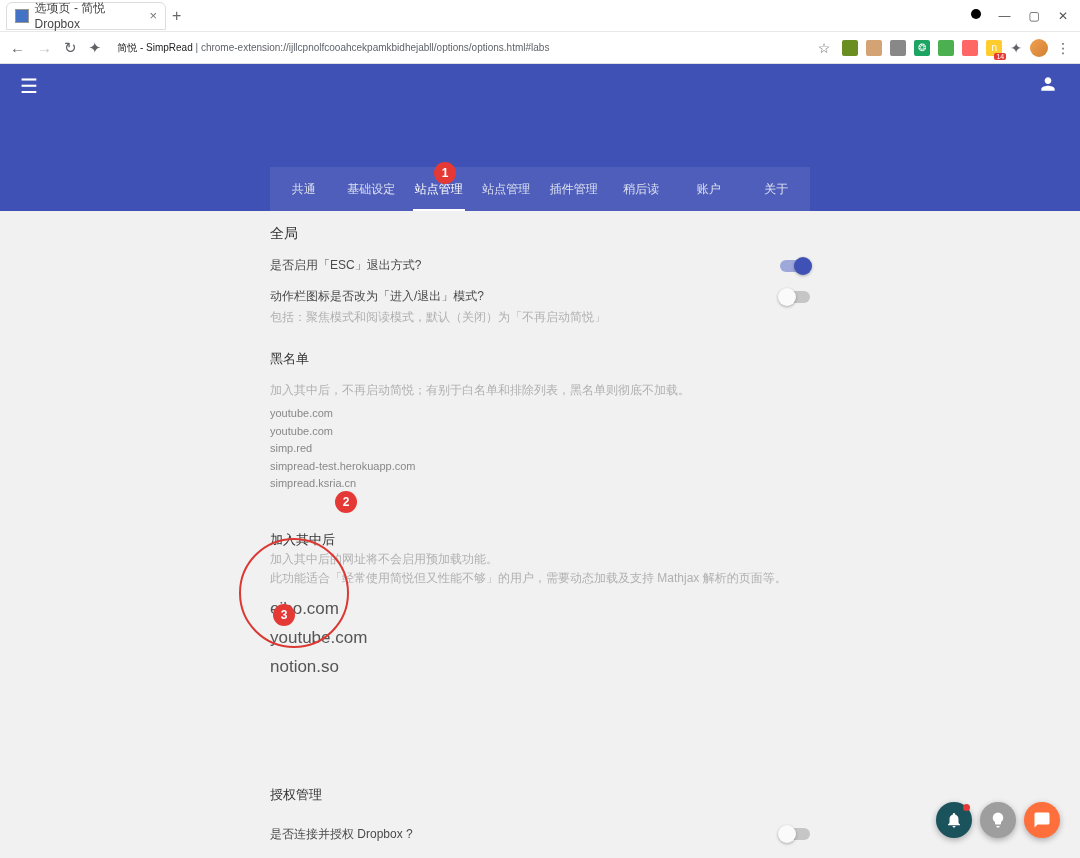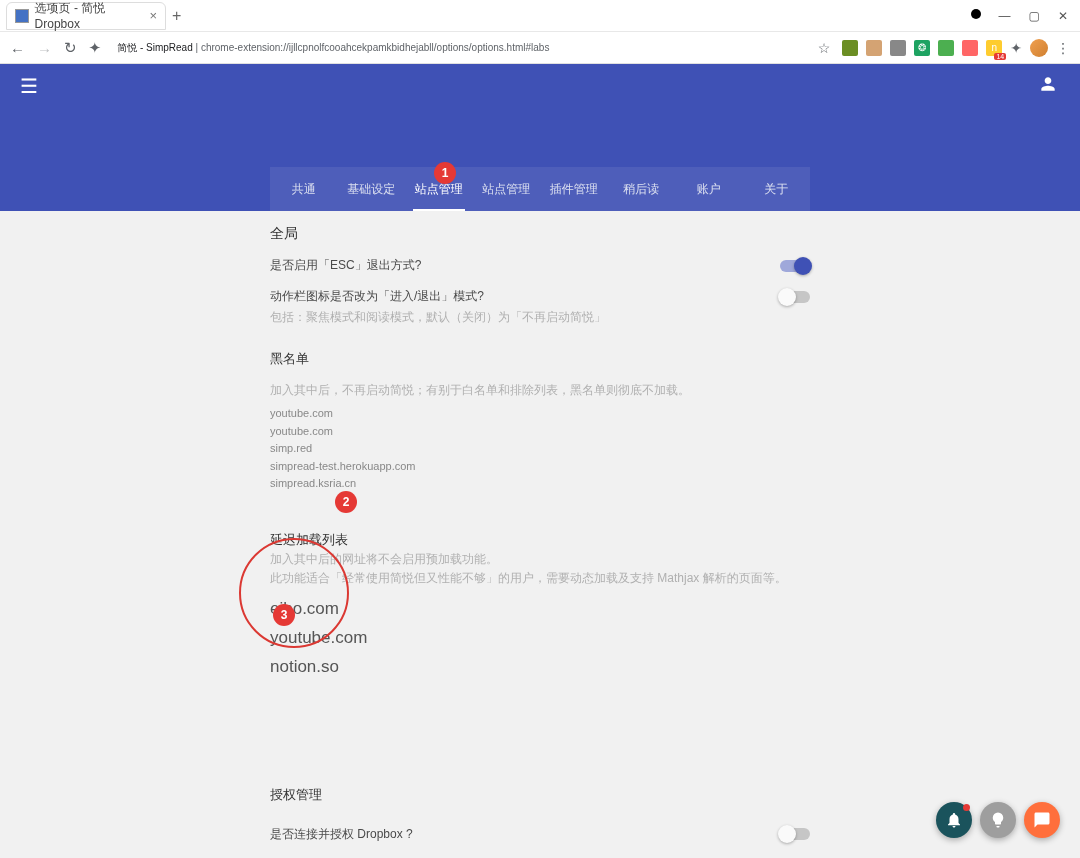--- a/index.html
+++ b/index.html
@@ -156,21 +156,21 @@
         <div>youtube.com</div>
         <div>youtube.com</div>
         <div>simp.red</div>
         <div>simpread-test.herokuapp.com</div>
         <div>simpread.ksria.cn</div>
       </div>
     </div>
 
     <div class="group" style="margin-top:38px">
       <div style="display:flex;align-items:center;gap:6px">
-        <span class="sect-title" style="font-size:13px;margin-bottom:0">延迟加载列表</span>
+        <span class="sect-title" style="font-size:13px;margin-bottom:0">加入其中后</span>
       </div>
       <div class="row-desc" style="">加入其中后的网址将不会启用预加载功能。</div>
       <div class="row-desc">此功能适合「经常使用简悦但又性能不够」的用户，需要动态加载及支持 Mathjax 解析的页面等。</div>
       <div class="lazyarea">
         <div>eibo.com</div>
         <div>youtube.com</div>
         <div>notion.so</div>
         <div style="height:70px"></div>
       </div>
     </div>

